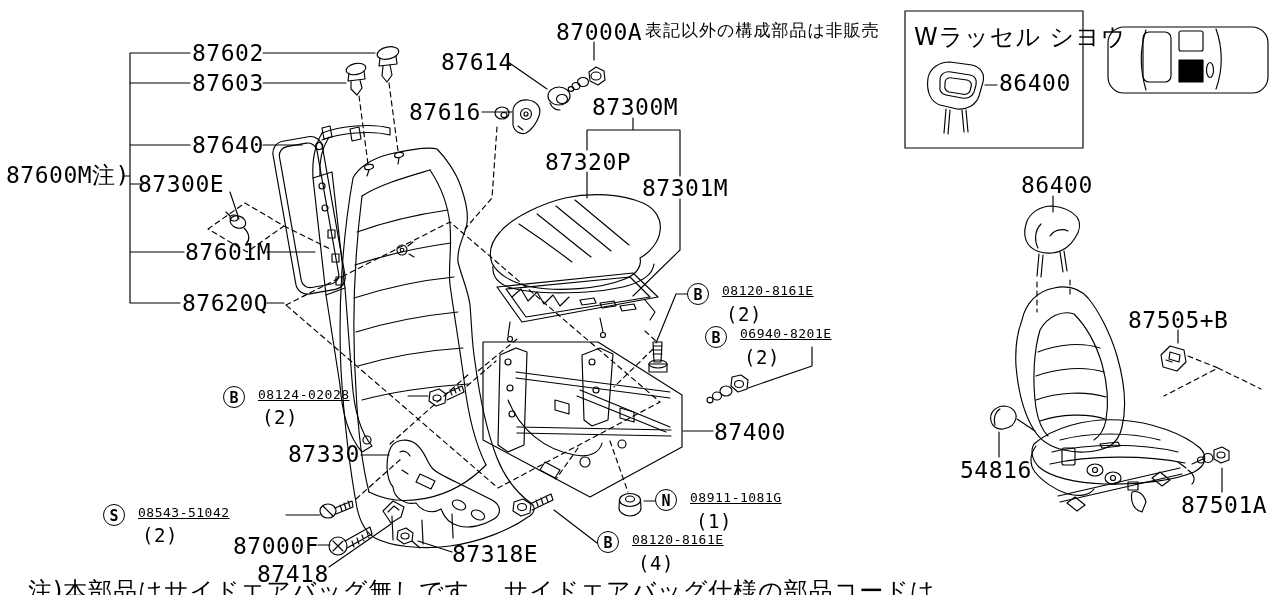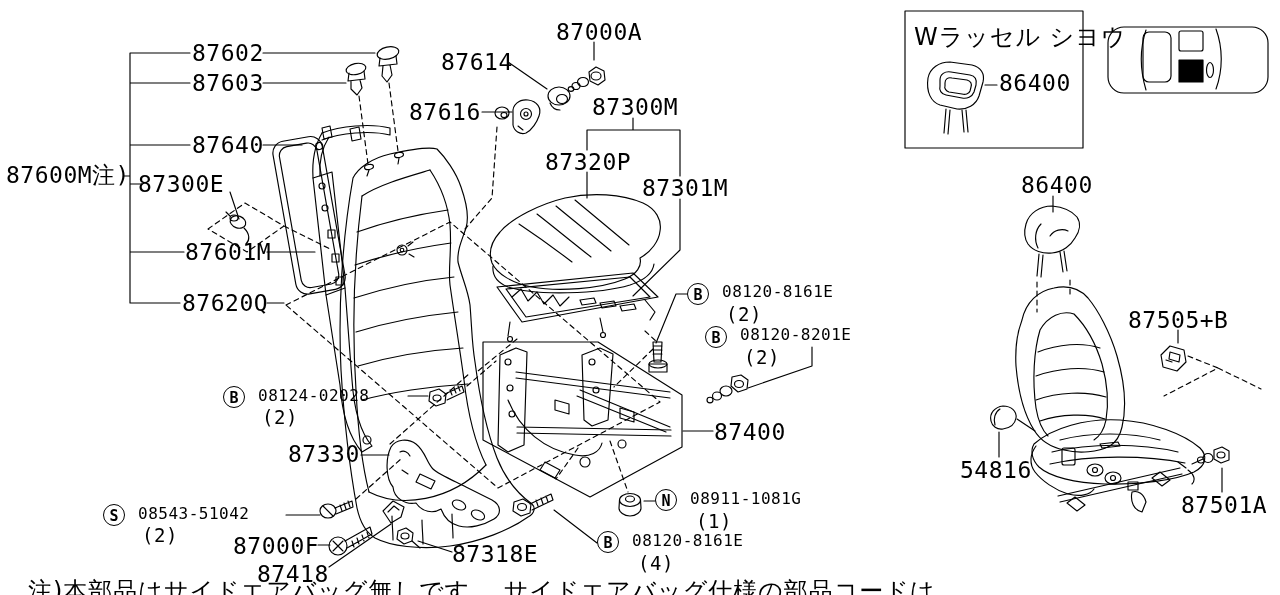--- a/index.html
+++ b/index.html
@@ -1,20 +1,20 @@
 <!DOCTYPE html>
 <html><head>
 <meta charset="utf-8">
 <style>
   html,body{margin:0;padding:0;background:#fff;}
   #stage{position:relative;width:1280px;height:595px;background:#ffffff;overflow:hidden;
          font-family:"DejaVu Sans Mono","Liberation Mono",monospace;color:#000;}
   #art{position:absolute;left:0;top:0;}
   .lbl{position:absolute;font-size:23px;letter-spacing:.5px;line-height:1;white-space:pre;}
-  .code{position:absolute;font-size:16px;letter-spacing:.5px;line-height:1;white-space:pre;}
+  .code{position:absolute;font-size:13px;letter-spacing:.5px;line-height:1;white-space:pre;text-decoration:underline;}
   .qty{position:absolute;font-size:19px;letter-spacing:.5px;line-height:1;}
   .circ{position:absolute;width:22px;height:22px;border:1.6px solid #000;border-radius:50%;
         font-size:15px;line-height:22px;text-align:center;font-weight:bold;box-sizing:border-box;}
   .jp{position:absolute;font-size:24px;line-height:1;letter-spacing:1px;white-space:pre;
       font-family:"DejaVu Sans","Liberation Sans",sans-serif;}
   .jp.small{font-size:17px;}
 </style>
 </head>
 <body>
 
@@ -275,30 +275,31 @@
   <div class="lbl" style="left:192px;top:42px">87602</div>
   <div class="lbl" style="left:192px;top:72px">87603</div>
   <div class="lbl" style="left:192px;top:134px">87640</div>
   <div class="lbl" style="left:6px;top:164px">87600M注)</div>
   <div class="lbl" style="left:138px;top:173px">87300E</div>
   <div class="lbl" style="left:185px;top:241px">87601M</div>
   <div class="lbl" style="left:182px;top:292px">87620Q</div>
   <div class="lbl" style="left:441px;top:51px">87614</div>
   <div class="lbl" style="left:409px;top:101px">87616</div>
   <div class="lbl" style="left:556px;top:21px">87000A</div>
+  <div class="jp small" style="left:645px;top:22px">表記以外の構成部品は非販売</div>
   <div class="lbl" style="left:592px;top:96px">87300M</div>
   <div class="lbl" style="left:545px;top:151px">87320P</div>
   <div class="lbl" style="left:642px;top:177px">87301M</div>
 
   <div class="circ" style="left:687px;top:283px">B</div>
   <div class="code" style="left:722px;top:284px">08120-8161E</div>
   <div class="qty" style="left:726px;top:305px">(2)</div>
 
   <div class="circ" style="left:705px;top:326px">B</div>
-  <div class="code" style="left:740px;top:327px">08120-8201E</div>
+  <div class="code" style="left:740px;top:327px">06940-8201E</div>
   <div class="qty" style="left:744px;top:348px">(2)</div>
 
   <div class="lbl" style="left:714px;top:421px">87400</div>
 
   <div class="circ" style="left:223px;top:386px">B</div>
   <div class="code" style="left:258px;top:388px">08124-02028</div>
   <div class="qty" style="left:262px;top:408px">(2)</div>
 
   <div class="lbl" style="left:288px;top:443px">87330</div>
 

